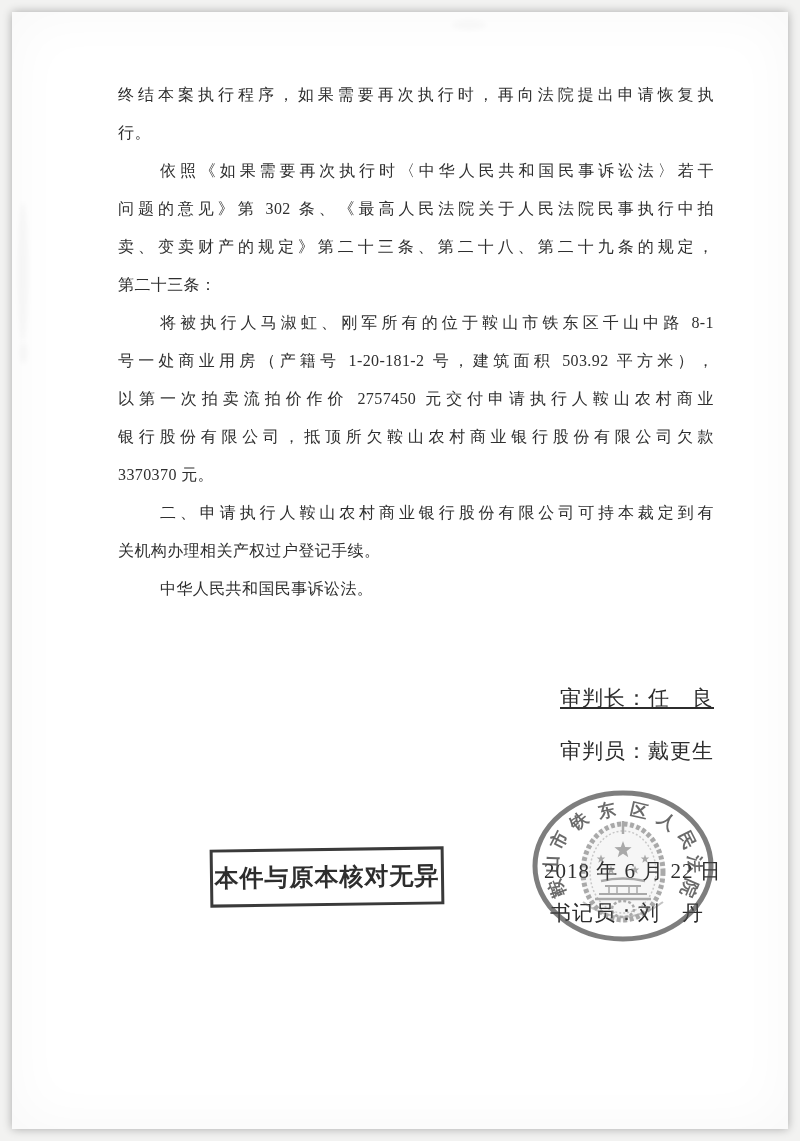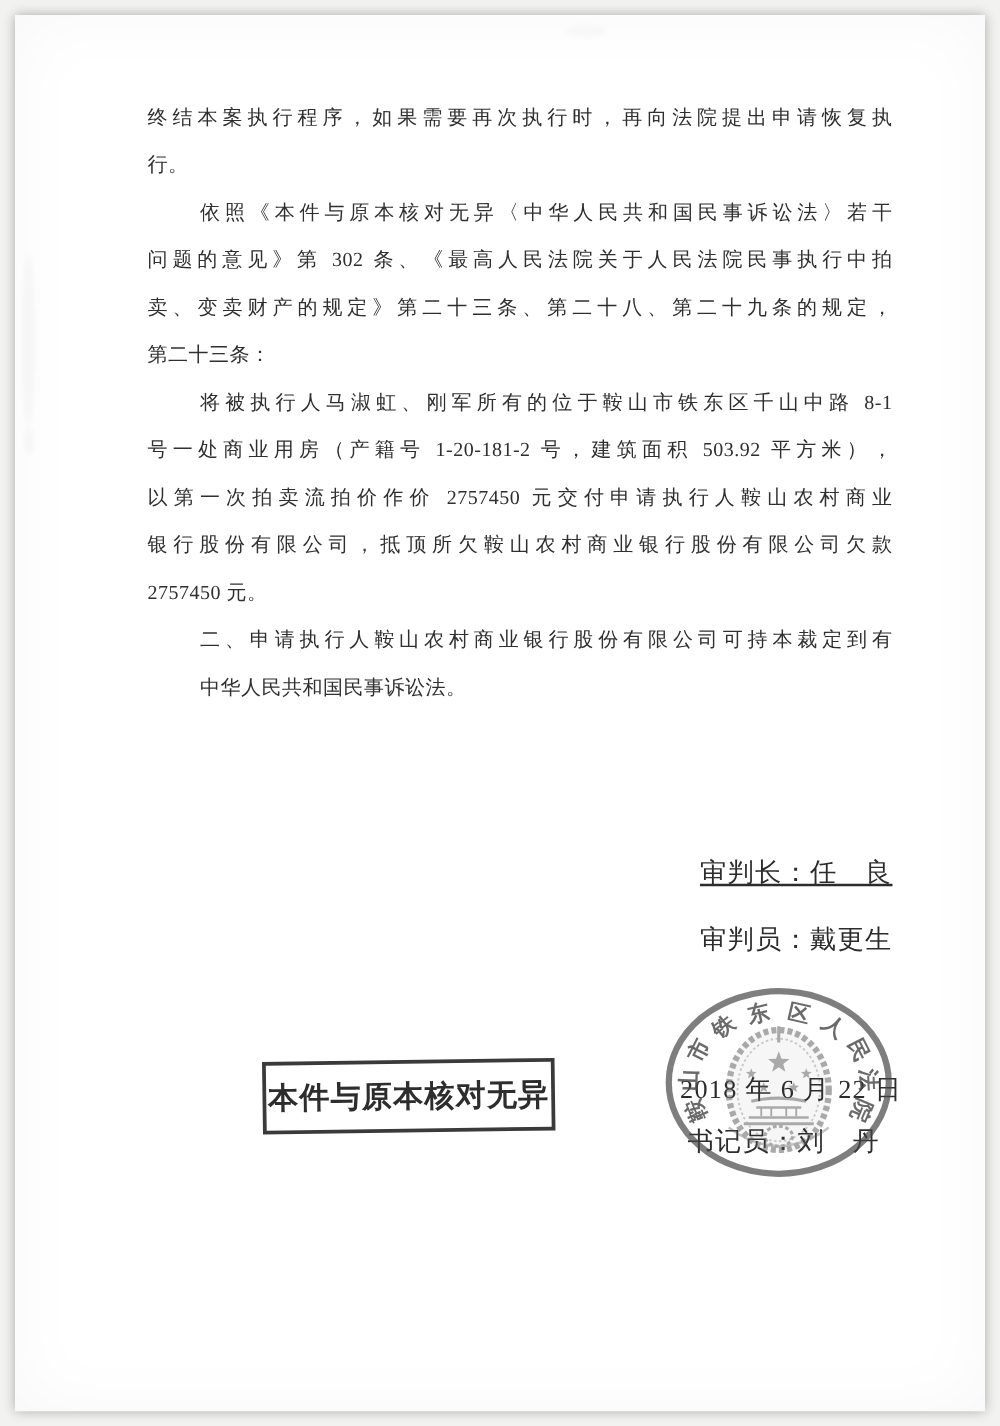--- a/index.html
+++ b/index.html
@@ -40,30 +40,31 @@
   .seal-text{font-family:"Liberation Serif","DejaVu Serif",serif;font-weight:bold;}
 </style>
 </head>
 <body>
 
 <div class="page">
 
   <div class="doc-text">
     <div class="line fill">终结本案执行程序，如果需要再次执行时，再向法院提出申请恢复执</div>
     <div class="line end">行。</div>
-    <div class="line fill ind">依照《本件与原本核对无异〈中华人民共和国民事诉讼法〉若干</div>
+    <div class="line fill ind">依照《如果需要再次执行时〈中华人民共和国民事诉讼法〉若干</div>
     <div class="line fill">问题的意见》第 302 条、《最高人民法院关于人民法院民事执行中拍</div>
     <div class="line fill">卖、变卖财产的规定》第二十三条、第二十八、第二十九条的规定，</div>
     <div class="line end">第二十三条：</div>
     <div class="line fill ind">将被执行人马淑虹、刚军所有的位于鞍山市铁东区千山中路 8-1</div>
     <div class="line fill">号一处商业用房（产籍号 1-20-181-2 号，建筑面积 503.92 平方米），</div>
     <div class="line fill">以第一次拍卖流拍价作价 2757450 元交付申请执行人鞍山农村商业</div>
     <div class="line fill">银行股份有限公司，抵顶所欠鞍山农村商业银行股份有限公司欠款</div>
-    <div class="line end">2757450 元。</div>
+    <div class="line end">3370370 元。</div>
     <div class="line fill ind">二、申请执行人鞍山农村商业银行股份有限公司可持本裁定到有</div>
+    <div class="line end">关机构办理相关产权过户登记手续。</div>
     <div class="line end ind">中华人民共和国民事诉讼法。</div>
   </div>
 
   <div class="sig-line" style="left:548px;top:672px;text-decoration:underline;">审判长：任　良</div>
   <div class="sig-line" style="left:548px;top:709px;margin-top:16px;">审判员：戴更生</div>
   <div class="sig-line" style="left:532px;top:845px;">2018 年 6 月 22 日</div>
   <div class="sig-line" style="left:538px;top:887px;">书记员：刘　丹</div>
 
   <div class="seal-wrap">
     <svg width="204" height="182" viewBox="0 0 204 182">

